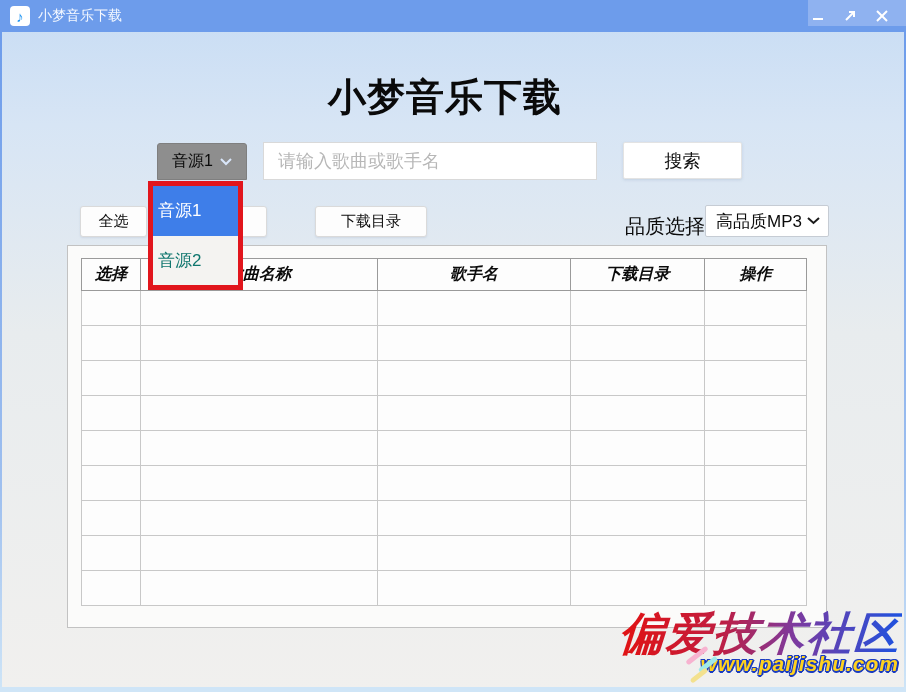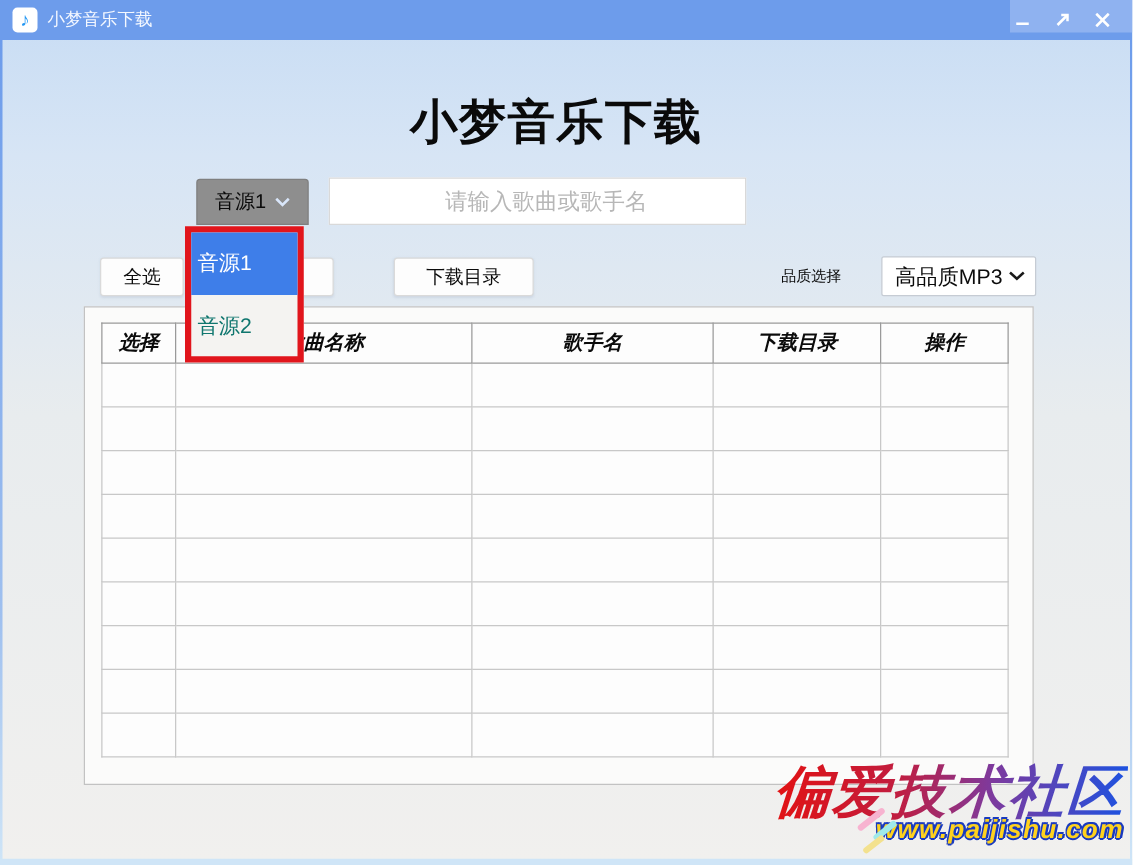--- a/index.html
+++ b/index.html
@@ -47,41 +47,40 @@
     position:absolute;left:157px;top:143px;width:90px;height:37px;
     background:#8e8e8e;border:1px solid #7f7f7f;border-radius:3px 3px 0 0;
     display:flex;align-items:center;justify-content:center;gap:7px;
     font-size:16px;color:#0b0b0b;box-sizing:border-box;cursor:pointer;
   }
   .search-input{
     position:absolute;left:263px;top:142px;width:334px;height:38px;
     border:1px solid #d9d9d9;background:#ffffff;box-sizing:border-box;
     font-size:18px;padding:0 0 0 14px;color:#333;outline:none;
     font-family:"Liberation Sans","DejaVu Sans",sans-serif;
-    text-align:center;
   }
   .search-input::placeholder{color:#b7b7b7;}
   .search-btn{
     position:absolute;left:623px;top:142px;width:119px;height:37px;
     background:#ffffff;border:1px solid #e3e3e3;border-radius:2px;
     font-size:18px;color:#0b0b0b;display:flex;align-items:center;justify-content:center;
     box-shadow:0 1px 3px rgba(120,140,170,.25);cursor:pointer;box-sizing:border-box;
   }
   
   .tb-btn{
     position:absolute;top:206px;height:31px;background:#fdfdfd;
     border:1px solid #dadada;border-radius:3px;box-sizing:border-box;
     display:flex;align-items:center;justify-content:center;
     font-size:15px;color:#0b0b0b;cursor:pointer;
     box-shadow:0 1px 2px rgba(120,140,170,.18);
   }
   .btn-select-all{left:80px;width:67px;}
   .btn-obscured{left:150px;width:117px;z-index:4;}
   .btn-download-dir{left:279px;width:112px;margin-left:36px;}
-  .quality-label{position:absolute;left:625px;top:213px;font-size:12px;color:#0b0b0b;}
+  .quality-label{position:absolute;left:625px;top:213px;font-size:20px;color:#0b0b0b;}
   .quality-select{
     position:absolute;left:705px;top:205px;width:124px;height:32px;
     background:#ffffff;border:1px solid #c6ccd4;border-radius:2px;box-sizing:border-box;
     display:flex;align-items:center;justify-content:space-between;
     padding:0 8px 0 10px;font-size:17px;color:#0b0b0b;cursor:pointer;
   }
   
   .table-panel{
     position:absolute;left:67px;top:245px;width:760px;height:383px;
     background:#fbfbfa;border:1px solid #c2c2c2;box-sizing:border-box;z-index:3;
@@ -162,20 +161,21 @@
 
   <h1 class="heading">小梦音乐下载</h1>
 
   <div class="src-btn">
     <span>音源1</span>
     <svg width="12" height="8" viewBox="0 0 12 8">
       <polyline points="1,1 6,6 11,1" fill="none" stroke="#d9e6fa" stroke-width="2"></polyline>
     </svg>
   </div>
   <input class="search-input" type="text" placeholder="请输入歌曲或歌手名" style="">
+  <div class="search-btn">搜索</div>
 
   <div class="tb-btn btn-select-all">全选</div>
   <div class="tb-btn btn-obscured"></div>
   <div class="tb-btn btn-download-dir">下载目录</div>
   <span class="quality-label">品质选择</span>
   <div class="quality-select">
     <span>高品质MP3</span>
     <svg width="13" height="8" viewBox="0 0 13 8">
       <polyline points="1,1 6.5,6 12,1" fill="none" stroke="#1a1a1a" stroke-width="2"></polyline>
     </svg>

